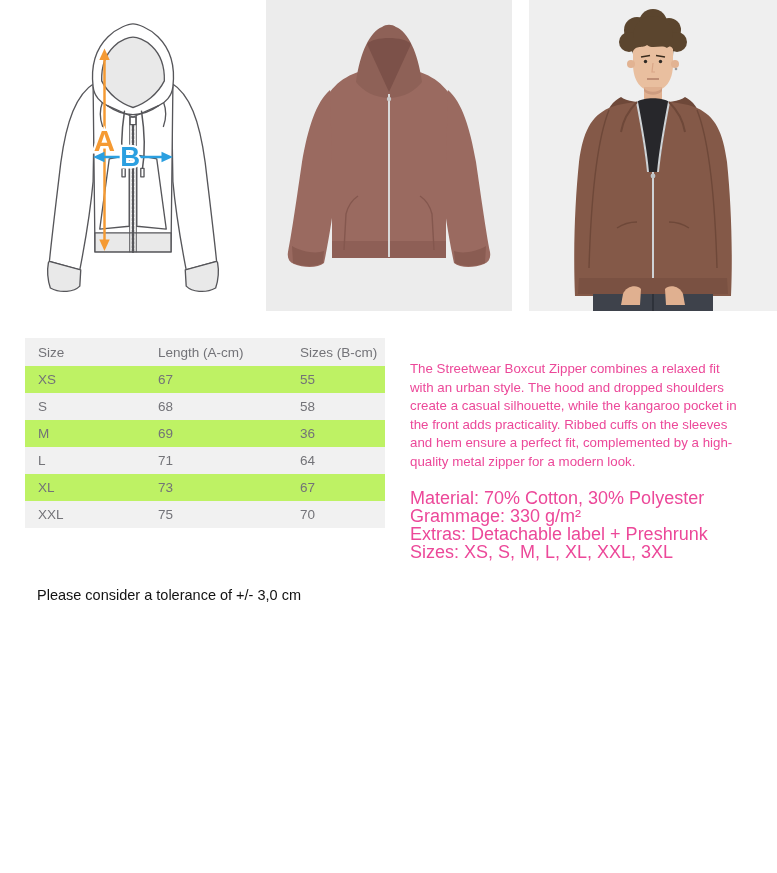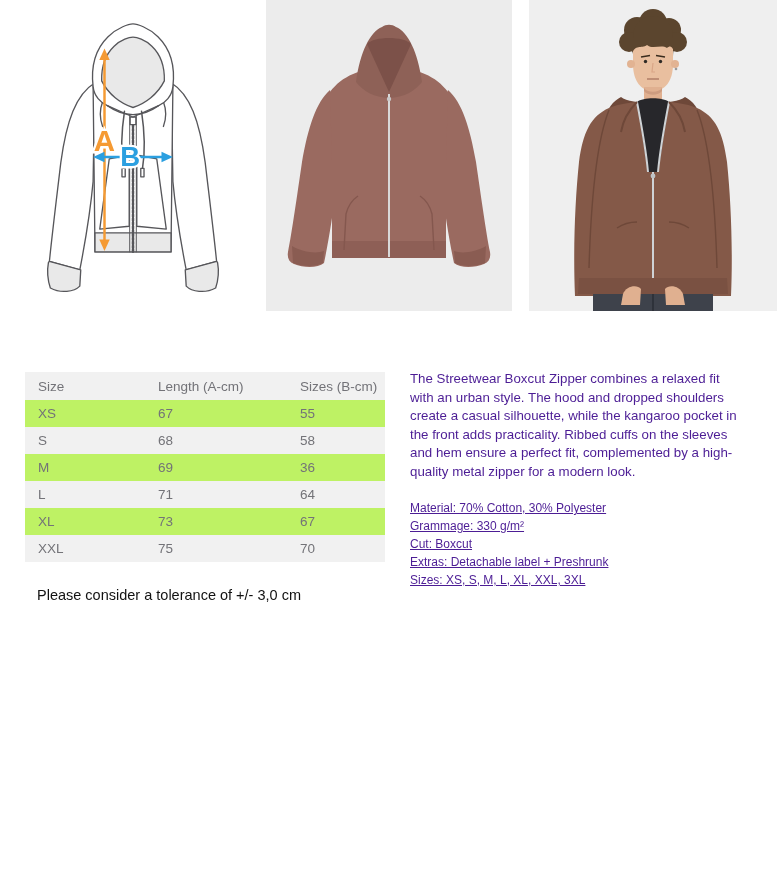--- a/index.html
+++ b/index.html
@@ -8,33 +8,33 @@
     font-family:"Liberation Sans","DejaVu Sans",sans-serif;
   }
   
   .img-block{position:absolute;top:0;height:311px;}
   .img-tech{left:0;width:258px;background:#ffffff;}
   .img-tech svg{position:absolute;left:38px;top:12px;}
   .img-flat{left:266px;width:246px;background:#ececec;}
   .img-model{left:529px;width:248px;background:#efefef;}
   .img-block svg{display:block;}
   
-  .size-table{position:absolute;left:25px;top:372px;width:360px;}
+  .size-table{position:absolute;left:25px;top:338px;width:360px;}
   .t-row{display:flex;align-items:center;height:27px;font-size:13.5px;color:#737378;}
   .t-head{height:28px;background:#f1f1f1;}
   .t-row.odd{background:#bef264;}
   .t-row.even{background:#f1f1f1;}
   .c{white-space:nowrap;}
   .c1{width:113px;padding-left:13px;box-sizing:border-box;}
   .c2{width:142px;margin-left:20px;}
   .c3{flex:1;}
   
-  .description{position:absolute;left:410px;top:370px;width:332px;color:#4c1d95;}
+  .description{position:absolute;left:410px;top:360px;width:332px;color:#ec4899;}
   .desc-par{margin:0 0 18px 0;font-size:13.3px;line-height:18.5px;}
-  .desc-details div{font-size:12px;line-height:18px;text-decoration:underline;}
+  .desc-details div{font-size:18px;line-height:18px;}
   
   .tolerance{position:absolute;left:37px;top:587px;font-size:14.5px;color:#121212;}
 </style>
 </head>
 <body>
 
 <div class="page">
 
   <div class="img-block img-tech">
     <svg width="190" height="286" viewBox="0 0 200 300">
@@ -204,21 +204,20 @@
       <div class="c c2">75</div>
       <div class="c c3">70</div>
     </div>
   </div>
 
   <div class="description">
     <p class="desc-par">The Streetwear Boxcut Zipper combines a relaxed fit with an urban style. The hood and dropped shoulders create a casual silhouette, while the kangaroo pocket in the front adds practicality. Ribbed cuffs on the sleeves and hem ensure a perfect fit, complemented by a high-quality metal zipper for a modern look.</p>
     <div class="desc-details">
       <div>Material: 70% Cotton, 30% Polyester</div>
       <div>Grammage: 330 g/m²</div>
-      <div>Cut: Boxcut</div>
       <div>Extras: Detachable label + Preshrunk</div>
       <div>Sizes: XS, S, M, L, XL, XXL, 3XL</div>
     </div>
   </div>
 
   <div class="tolerance">Please consider a tolerance of +/- 3,0 cm</div>
 
 </div>
 
 </body></html>

